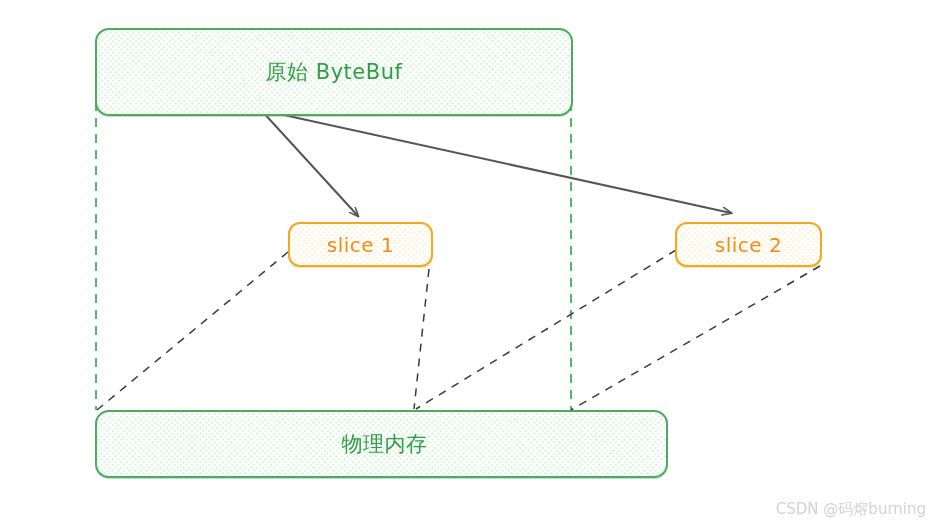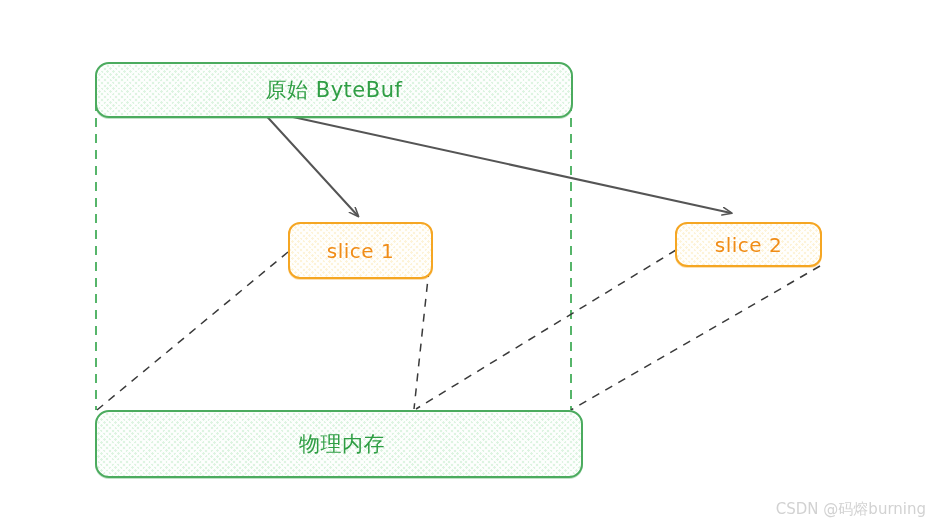--- a/index.html
+++ b/index.html
@@ -60,23 +60,23 @@
     background-image:
       repeating-linear-gradient(45deg,  rgba(255,255,255,0.88) 0 2px, rgba(255,255,255,0) 2px 4px),
       repeating-linear-gradient(-45deg, rgba(255,255,255,0.88) 0 2px, rgba(255,255,255,0) 2px 4px);
     border-radius: 12px;
     box-shadow: 0 1px 0 rgba(245,166,35,0.35);
   }
   .node.orange .node-label {
     color: #f08c16;
     font-size: 20px;
   }
-  #bytebuf-node  { left: 95px;  top: 28px;  width: 478px; height: 56px; margin-top: 34px; }
-  #memory-node   { left: 95px;  top: 410px; width: 488px; height: 68px; padding-left: 6px; }
-  #slice1-node   { left: 288px; top: 222px; width: 145px; height: 57px; }
+  #bytebuf-node  { left: 95px;  top: 28px;  width: 478px; height: 88px; }
+  #memory-node   { left: 95px;  top: 410px; width: 573px; height: 68px; padding-left: 6px; }
+  #slice1-node   { left: 288px; top: 222px; width: 145px; height: 45px; }
   #slice2-node   { left: 675px; top: 222px; width: 147px; height: 45px; }
 
   #watermark {
     position: absolute;
     right: 12px;
     bottom: 8px;
     font-size: 15px;
     color: #d2d2d2;
     font-family: "DejaVu Sans", sans-serif;
     white-space: nowrap;

